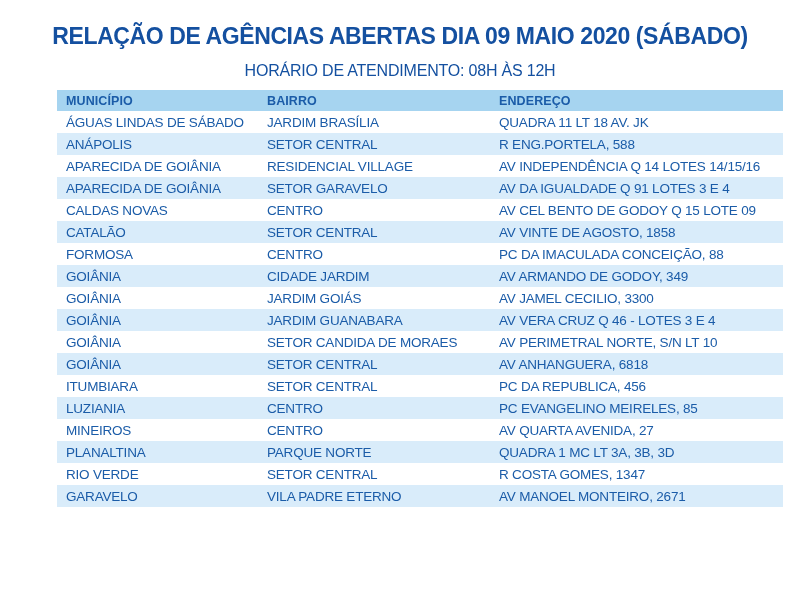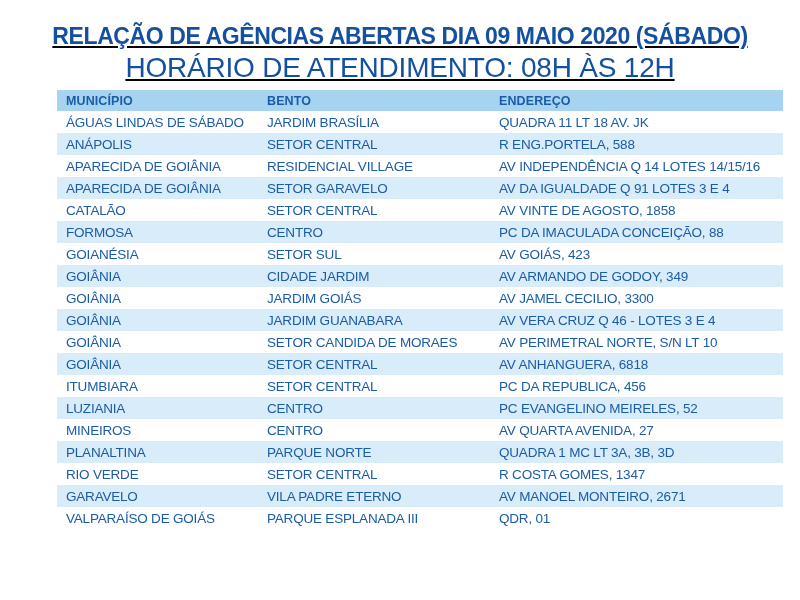--- a/index.html
+++ b/index.html
@@ -10,39 +10,39 @@
     --page-bg: #FFFFFF;
   }
   * { box-sizing: border-box; }
   html, body {
     margin: 0; padding: 0;
     width: 800px; height: 600px;
     background: var(--page-bg);
     font-family: "Liberation Sans", sans-serif;
     overflow: hidden;
   }
-  .page { position: relative; width: 800px; height: 600px; text-decoration: underline; }
+  .page { position: relative; width: 800px; height: 600px; }
   .title-wrap {
     padding-top: 24px;
     text-align: center;
     color: var(--title-color);
   }
   .title-line1 {
     font-size: 23px;
     font-weight: 700;
     letter-spacing: -0.4px;
     line-height: 1.1;
     margin: 0;
   }
   .title-line2 {
-    font-size: 28px;
+    font-size: 16px;
     font-weight: 400;
     letter-spacing: -0.2px;
     line-height: 1.2;
-    margin: 2px 0 0 0;
+    margin: 12px 0 0 0;
   }
   table.agencies {
     position: absolute;
     left: 57px;
     top: 90px;
     width: 726px;
     border-collapse: collapse;
     table-layout: fixed;
   }
   col.c-municipio { width: 201px; }
@@ -83,21 +83,21 @@
 
   <table class="agencies">
     <colgroup>
       <col class="c-municipio">
       <col class="c-bairro">
       <col class="c-endereco">
     </colgroup>
     <thead>
       <tr>
         <th>MUNICÍPIO</th>
-        <th>BENTO</th>
+        <th>BAIRRO</th>
         <th>ENDEREÇO</th>
       </tr>
     </thead>
     <tbody>
         <tr>
           <td>ÁGUAS LINDAS DE SÁBADO</td>
           <td>JARDIM BRASÍLIA</td>
           <td>QUADRA 11 LT 18 AV. JK</td>
         </tr>
         <tr>
@@ -109,33 +109,33 @@
           <td>APARECIDA DE GOIÂNIA</td>
           <td>RESIDENCIAL VILLAGE</td>
           <td>AV INDEPENDÊNCIA Q 14 LOTES 14/15/16</td>
         </tr>
         <tr>
           <td>APARECIDA DE GOIÂNIA</td>
           <td>SETOR GARAVELO</td>
           <td>AV DA IGUALDADE Q 91 LOTES 3 E 4</td>
         </tr>
         <tr>
+          <td>CALDAS NOVAS</td>
+          <td>CENTRO</td>
+          <td>AV CEL BENTO DE GODOY Q 15 LOTE 09</td>
+        </tr>
+        <tr>
           <td>CATALÃO</td>
           <td>SETOR CENTRAL</td>
           <td>AV VINTE DE AGOSTO, 1858</td>
         </tr>
         <tr>
           <td>FORMOSA</td>
           <td>CENTRO</td>
           <td>PC DA IMACULADA CONCEIÇÃO, 88</td>
-        </tr>
-        <tr>
-          <td>GOIANÉSIA</td>
-          <td>SETOR SUL</td>
-          <td>AV GOIÁS, 423</td>
         </tr>
         <tr>
           <td>GOIÂNIA</td>
           <td>CIDADE JARDIM</td>
           <td>AV ARMANDO DE GODOY, 349</td>
         </tr>
         <tr>
           <td>GOIÂNIA</td>
           <td>JARDIM GOIÁS</td>
           <td>AV JAMEL CECILIO, 3300</td>
@@ -156,21 +156,21 @@
           <td>AV ANHANGUERA, 6818</td>
         </tr>
         <tr>
           <td>ITUMBIARA</td>
           <td>SETOR CENTRAL</td>
           <td>PC DA REPUBLICA, 456</td>
         </tr>
         <tr>
           <td>LUZIANIA</td>
           <td>CENTRO</td>
-          <td>PC EVANGELINO MEIRELES, 52</td>
+          <td>PC EVANGELINO MEIRELES, 85</td>
         </tr>
         <tr>
           <td>MINEIROS</td>
           <td>CENTRO</td>
           <td>AV QUARTA AVENIDA, 27</td>
         </tr>
         <tr>
           <td>PLANALTINA</td>
           <td>PARQUE NORTE</td>
           <td>QUADRA 1 MC LT 3A, 3B, 3D</td>
@@ -178,21 +178,16 @@
         <tr>
           <td>RIO VERDE</td>
           <td>SETOR CENTRAL</td>
           <td>R COSTA GOMES, 1347</td>
         </tr>
         <tr>
           <td>GARAVELO</td>
           <td>VILA PADRE ETERNO</td>
           <td>AV MANOEL MONTEIRO, 2671</td>
         </tr>
-        <tr>
-          <td>VALPARAÍSO DE GOIÁS</td>
-          <td>PARQUE ESPLANADA III</td>
-          <td>QDR, 01</td>
-        </tr>
       </tbody>
   </table>
 
 </div>
 
 </body></html>

